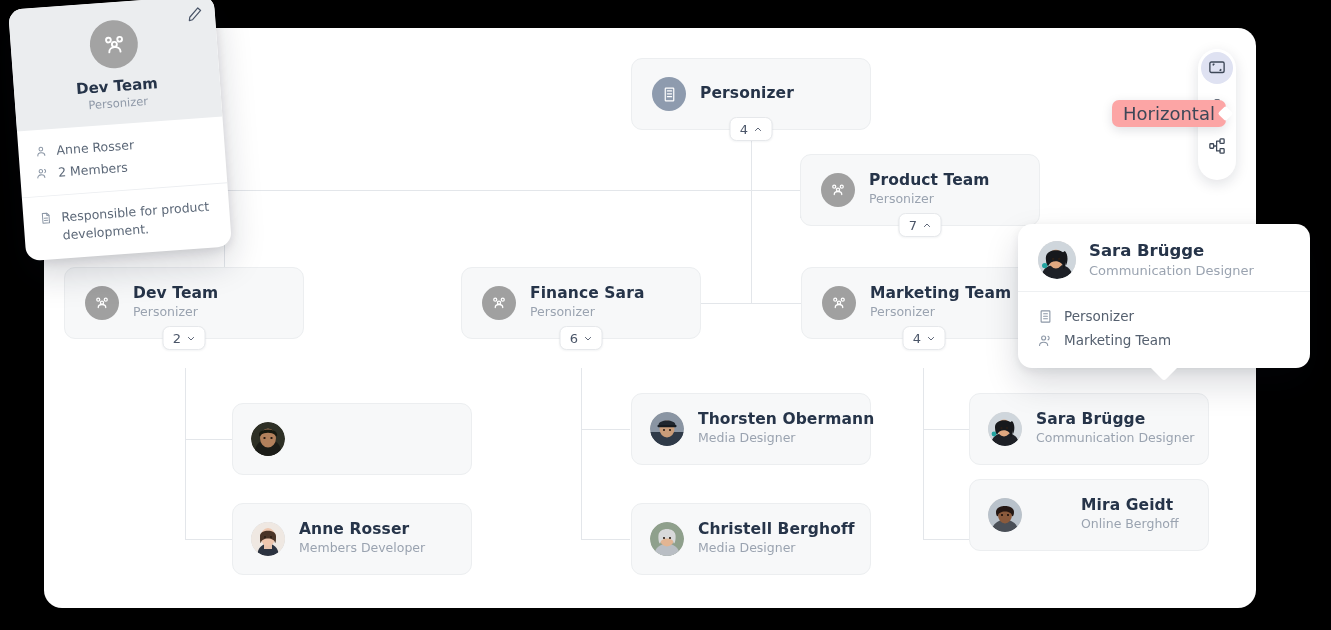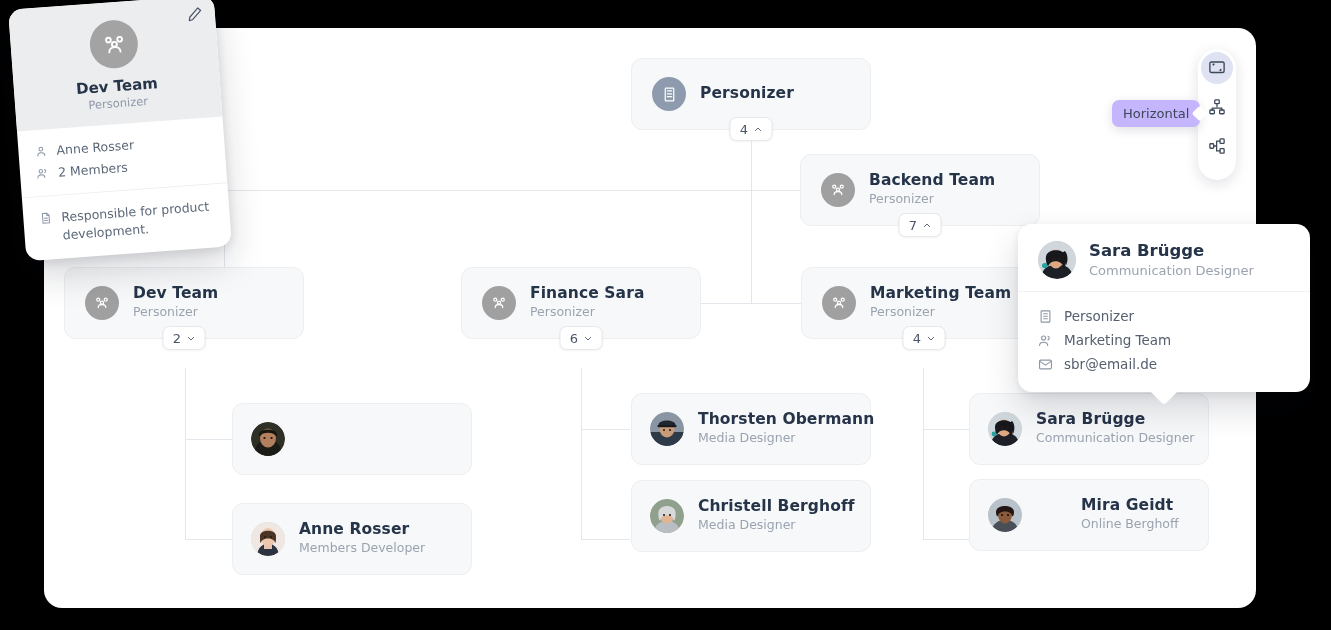--- a/index.html
+++ b/index.html
@@ -126,23 +126,23 @@
     display:flex;flex-direction:column;align-items:center;
     padding-top:3px;gap:7px;
   }
   .tb-btn{
     width:32px;height:32px;border-radius:50%;
     display:flex;align-items:center;justify-content:center;cursor:pointer;
   }
   .tb-btn.active{background:#dfe2f2;}
   .tb-tip{
     position:absolute;left:1112px;top:100px;height:27px;
-    background:#c4b5fd;border-radius:7px;
+    background:#fca5a5;border-radius:7px;
     display:flex;align-items:center;padding:0 11px;
-    font-size:13px;color:#3d4757;
+    font-size:18px;color:#3d4757;
     box-shadow:0 3px 11px rgba(18,25,45,.13);
     justify-content:flex-end;
   }
   .tb-tip:after{
     content:"";position:absolute;right:-5px;top:8px;
     width:11px;height:11px;background:#fff;transform:rotate(45deg);
     border-radius:2px;
   }
 </style>
 </head>
@@ -199,21 +199,21 @@
   <div class="node team" style="left:800px;top:154px;">
     <div class="navatar team">
       <svg width="18" height="18" viewBox="0 0 24 24" fill="none" stroke="#fff" stroke-width="1.7" stroke-linecap="round" stroke-linejoin="round">
         <circle cx="7" cy="7.5" r="2"></circle>
           <circle cx="17" cy="7.5" r="2"></circle>
         <circle cx="12" cy="11.5" r="2.1"></circle>
         <path d="M7 18c0-2.6 2.3-4 5-4s5 1.4 5 4"></path>
       </svg>
     </div>
     <div class="ntext">
-      <div class="ntitle">Backend Team</div>
+      <div class="ntitle">Product Team</div>
       <div class="nsub">Personizer</div>
     </div>
     <div class="badge">
       <span>7</span>
       <svg class="chev" viewBox="0 0 24 24" fill="none" stroke="#5a6374" stroke-width="2.6" stroke-linecap="round" stroke-linejoin="round">
           <polyline points="5 15 12 8 19 15"></polyline>
         </svg>
     </div>
   </div>
 
@@ -343,21 +343,21 @@
           <ellipse cx="20" cy="18" rx="1.1" ry="1" fill="#2a1d14"></ellipse>
         </g>
       </svg>
     </div>
     <div class="ntext">
       <div class="ntitle">Thorsten Obermann</div>
       <div class="nsub">Media Designer</div>
     </div>
   </div>
 
-  <div class="node person" style="left:631px;top:480px;">
+  <div class="node person" style="left:631px;top:503px;">
     <div class="navatar photo">
       <svg width="34" height="34" viewBox="0 0 34 34">
         <defs>
             <clipPath id="cp4">
               <circle cx="17" cy="17" r="17"></circle>
             </clipPath>
           </defs>
         <g clip-path="url(#cp4)">
           <rect width="34" height="34" fill="#8fa08c"></rect>
           <path d="M4 34c1-9 6-12 13-12s12 3 13 12z" fill="#b9bec4"></path>
@@ -507,27 +507,20 @@
         <span>Personizer</span>
       </div>
       <div class="tip-row">
         <svg class="ic" viewBox="0 0 24 24" fill="none" stroke="#8c97a6" stroke-width="1.8" stroke-linecap="round" stroke-linejoin="round">
           <circle cx="9" cy="8" r="3.2"></circle>
           <path d="M2.5 20c0-3.5 2.9-5.3 6.5-5.3s6.5 1.8 6.5 5.3"></path>
           <path d="M16 5.2a3.2 3.2 0 010 5.8"></path>
         </svg>
         <span>Marketing Team</span>
       </div>
-      <div class="tip-row">
-        <svg class="ic" viewBox="0 0 24 24" fill="none" stroke="#8c97a6" stroke-width="1.8" stroke-linecap="round" stroke-linejoin="round">
-          <rect x="2.5" y="5" width="19" height="14" rx="2"></rect>
-          <path d="M3 7l9 6 9-6"></path>
-        </svg>
-        <span>sbr@email.de</span>
-      </div>
     </div>
   </div>
 
   <div class="toolbar">
     <div class="tb-btn active">
       <svg width="18" height="18" viewBox="0 0 24 24" fill="none" stroke="#3d4757" stroke-width="1.8" stroke-linecap="round" stroke-linejoin="round">
         <rect x="2.5" y="4" width="19" height="14" rx="2"></rect>
         <polyline points="7 8 7 7 8 7"></polyline>
         <polyline points="17 14 17 15 16 15"></polyline>
       </svg>

